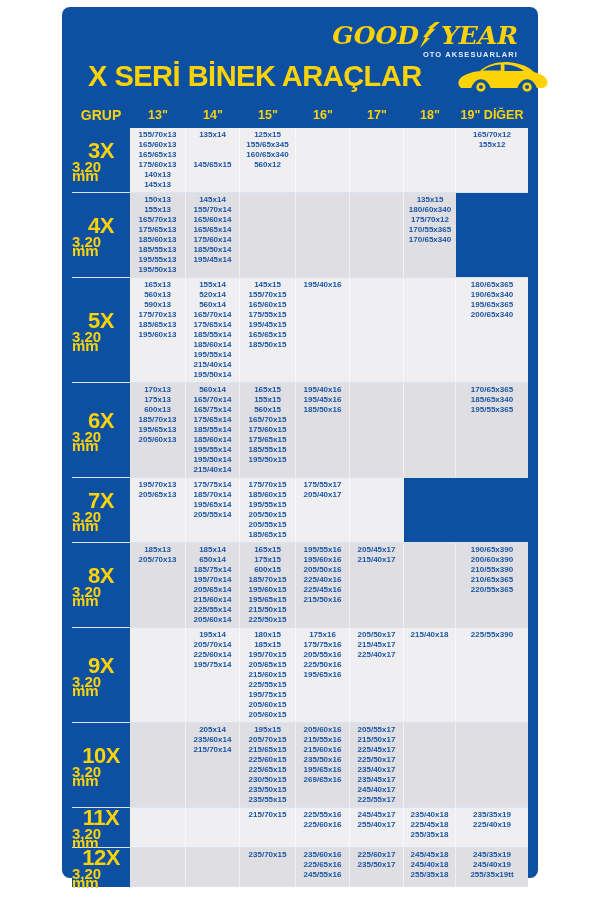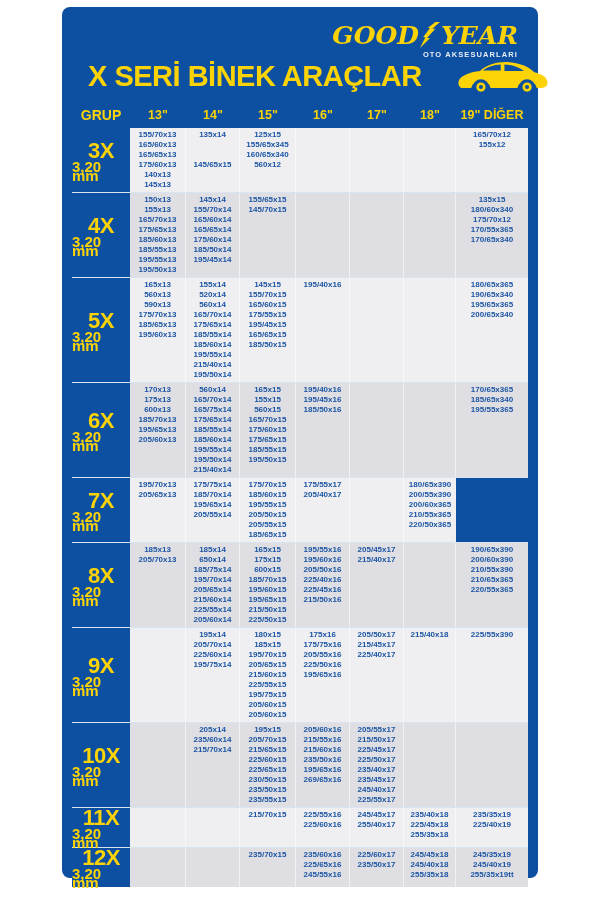--- a/index.html
+++ b/index.html
@@ -153,24 +153,20 @@
           </div>
           <div class="cell">
             <div class="size-line">145x14</div>
             <div class="size-line">155/70x14</div>
             <div class="size-line">165/60x14</div>
             <div class="size-line">165/65x14</div>
             <div class="size-line">175/60x14</div>
             <div class="size-line">185/50x14</div>
             <div class="size-line">195/45x14</div>
           </div>
-          <div class="cell">
-            <div class="size-line">155/65x15</div>
-            <div class="size-line">145/70x15</div>
-          </div>
           <div class="cell"></div>
           <div class="cell"></div>
           <div class="cell"></div>
           <div class="cell">
             <div class="size-line">135x15</div>
             <div class="size-line">180/60x340</div>
             <div class="size-line">175/70x12</div>
             <div class="size-line">170/55x365</div>
             <div class="size-line">170/65x340</div>
           </div>
@@ -289,27 +285,20 @@
             <div class="size-line">195/55x15</div>
             <div class="size-line">205/50x15</div>
             <div class="size-line">205/55x15</div>
             <div class="size-line">185/65x15</div>
           </div>
           <div class="cell">
             <div class="size-line">175/55x17</div>
             <div class="size-line">205/40x17</div>
           </div>
           <div class="cell"></div>
-          <div class="cell">
-            <div class="size-line">180/65x390</div>
-            <div class="size-line">200/55x390</div>
-            <div class="size-line">200/60x365</div>
-            <div class="size-line">210/55x365</div>
-            <div class="size-line">220/50x365</div>
-          </div>
         </div>
         <div class="band band-dark">
           <div class="grup-cell">
             <div class="grup-name">8X</div>
             <div class="grup-gauge">3,20 mm</div>
           </div>
           <div class="cell">
             <div class="size-line">185x13</div>
             <div class="size-line">205/70x13</div>
           </div>

